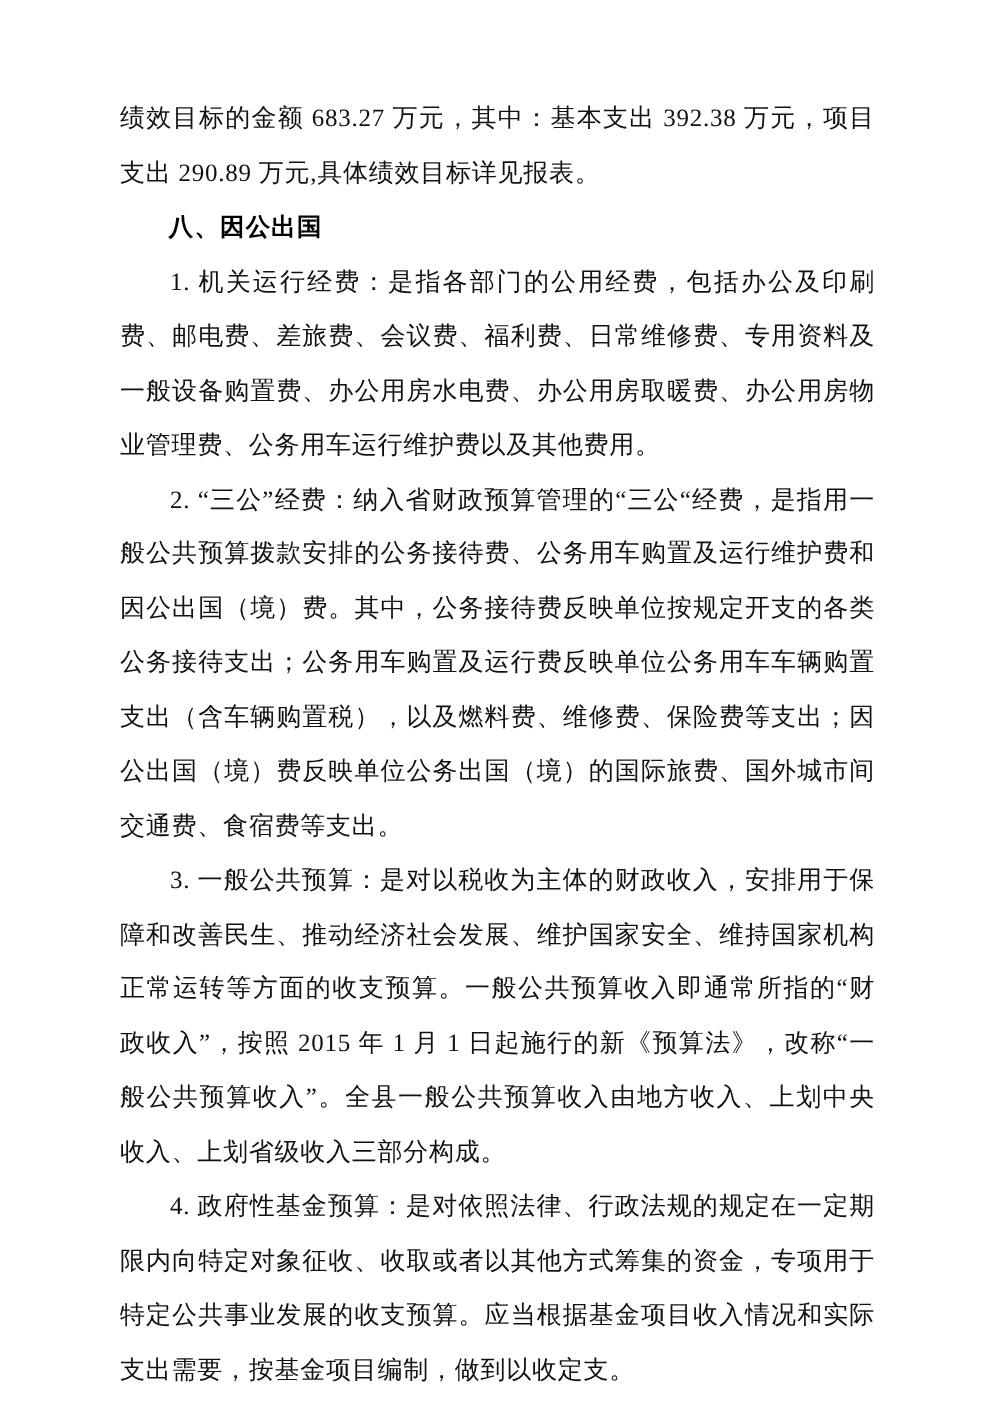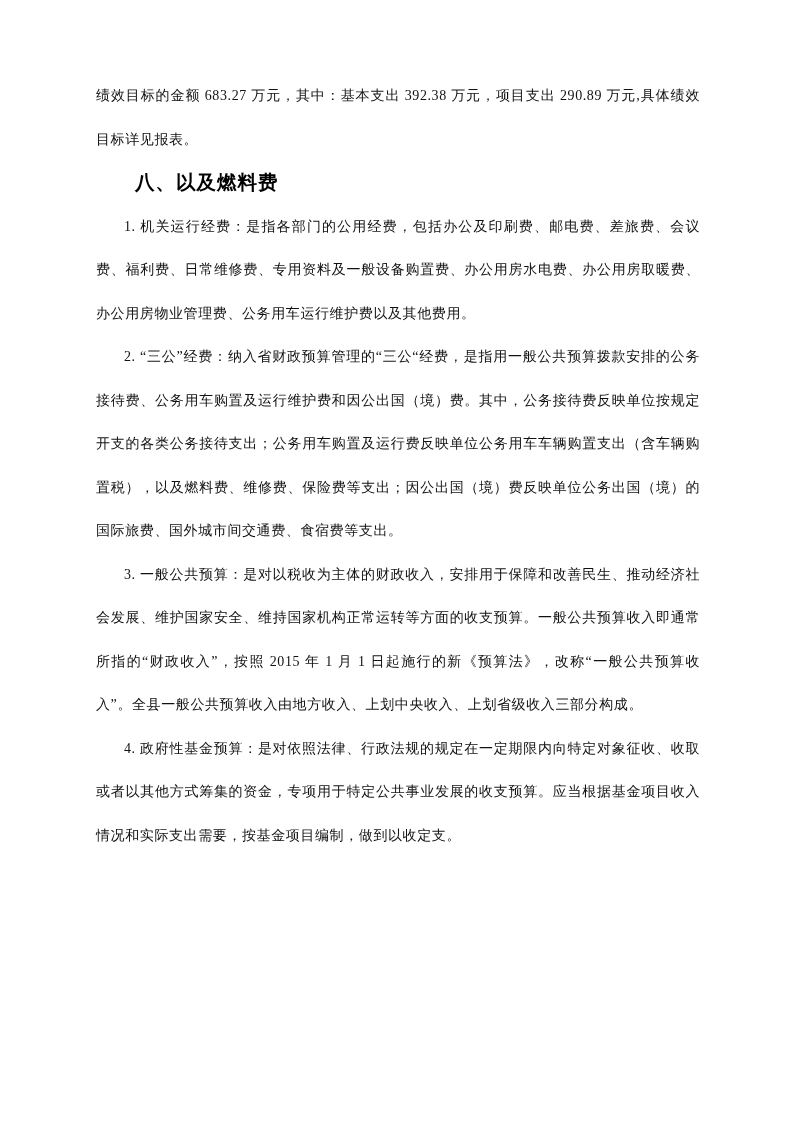--- a/index.html
+++ b/index.html
@@ -12,21 +12,21 @@
     width: 794px;
     height: 1122px;
     margin: 0 auto;
     background: #ffffff;
     box-sizing: border-box;
     padding: 74px 94px 0 96px;
     overflow: hidden;
   }
   .body-text {
     font-family: "Liberation Serif", "DejaVu Serif", serif;
-    font-size: 14px;
+    font-size: 20px;
     line-height: 43.5px;
     letter-spacing: 0.6px;
     color: #111111;
     text-align: justify;
     margin: 0;
   }
   .indent {
     text-indent: 2em;
   }
   .no-indent {
@@ -44,21 +44,21 @@
     margin: 0;
   }
 </style>
 </head>
 <body>
 
 <div class="page">
 
   <p class="body-text no-indent">绩效目标的金额 683.27 万元，其中：基本支出 392.38 万元，项目支出 290.89 万元,具体绩效目标详见报表。</p>
 
-  <h2 class="heading">八、以及燃料费</h2>
+  <h2 class="heading">八、因公出国</h2>
 
   <p class="body-text indent">1. 机关运行经费：是指各部门的公用经费，包括办公及印刷费、邮电费、差旅费、会议费、福利费、日常维修费、专用资料及一般设备购置费、办公用房水电费、办公用房取暖费、办公用房物业管理费、公务用车运行维护费以及其他费用。</p>
 
   <p class="body-text indent">2. “三公”经费：纳入省财政预算管理的“三公“经费，是指用一般公共预算拨款安排的公务接待费、公务用车购置及运行维护费和因公出国（境）费。其中，公务接待费反映单位按规定开支的各类公务接待支出；公务用车购置及运行费反映单位公务用车车辆购置支出（含车辆购置税），以及燃料费、维修费、保险费等支出；因公出国（境）费反映单位公务出国（境）的国际旅费、国外城市间交通费、食宿费等支出。</p>
 
   <p class="body-text indent">3. 一般公共预算：是对以税收为主体的财政收入，安排用于保障和改善民生、推动经济社会发展、维护国家安全、维持国家机构正常运转等方面的收支预算。一般公共预算收入即通常所指的“财政收入”，按照 2015 年 1 月 1 日起施行的新《预算法》，改称“一般公共预算收入”。全县一般公共预算收入由地方收入、上划中央收入、上划省级收入三部分构成。</p>
 
   <p class="body-text indent">4. 政府性基金预算：是对依照法律、行政法规的规定在一定期限内向特定对象征收、收取或者以其他方式筹集的资金，专项用于特定公共事业发展的收支预算。应当根据基金项目收入情况和实际支出需要，按基金项目编制，做到以收定支。</p>
 
 </div>

